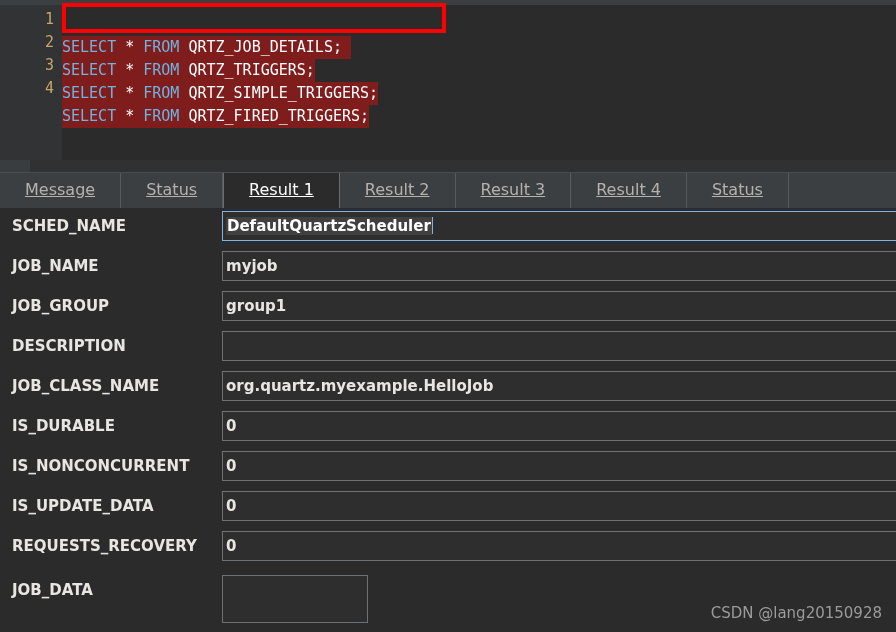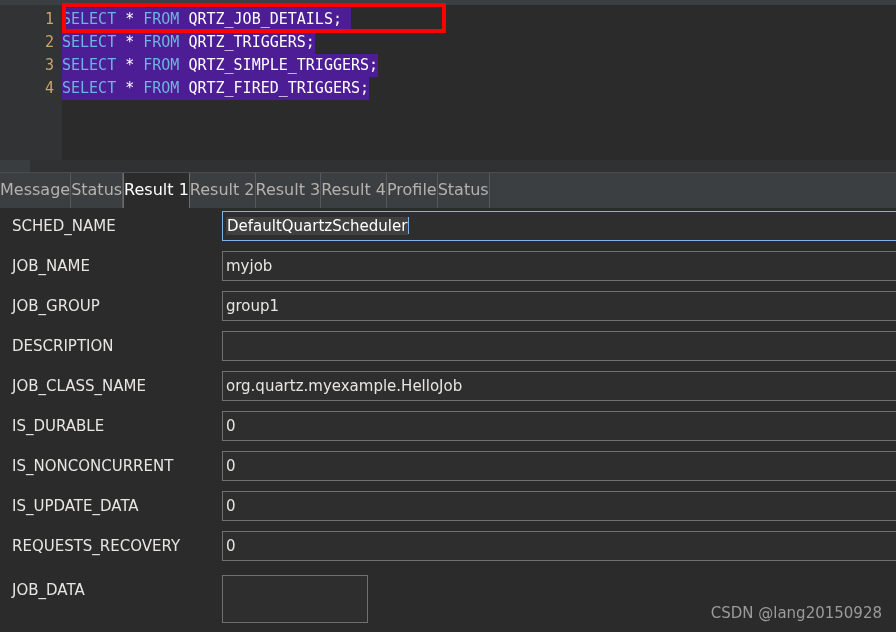--- a/index.html
+++ b/index.html
@@ -74,24 +74,25 @@
     position: absolute;
     left: 0;
     height: 23px;
     line-height: 23px;
     white-space: pre;
     font-family: "DejaVu Sans Mono", monospace;
     font-size: 15px;
     color: #ffffff;
   }
   .code-sel {
-    background: #4c1d95;
+    background: #7f1d1d;
     display: inline-block;
     height: 23px;
     line-height: 23px;
+    margin-top: 28px;
   }
   .kw { color: #6fb3e0; }
   .op { color: #ffffff; }
   .tbl { color: #ffffff; }
 
   
   .red-box {
     position: absolute;
     border: 4px solid #fe0000;
     box-sizing: border-box;
@@ -121,27 +122,28 @@
     width: 896px;
     height: 36px;
     background: #3c3f41;
     border-top: 1px solid #4a4d4f;
   }
   .tab {
     position: relative;
     float: left;
     height: 48px;
     line-height: 34px;
-    padding: 0 0;
+    padding: 0 25px;
     font-size: 16px;
     color: #b5b2ad;
     border-right: 1px solid #565a5c;
     box-sizing: border-box;
     background: #3c3f41;
     cursor: default;
+    text-decoration: underline;
   }
   .tab.active {
     background: #2b2b2b;
     color: #ffffff;
     border-left: 1px solid #6a6e70;
     border-right: 1px solid #6a6e70;
   }
 
   
   .form {
@@ -150,20 +152,21 @@
     width: 896px;
     height: 424px;
     background: #2b2b2b;
     overflow: hidden;
   }
   .row {
     position: absolute;
     left: 0;
     width: 724px;
     height: 40px;
+    font-weight: bold;
   }
   .row-label {
     position: absolute;
     left: 12px;
     top: 9px;
     font-size: 15px;
     color: #e8e6e3;
     white-space: nowrap;
   }
   .row-input {
@@ -241,21 +244,20 @@
   <div class="splitter"></div>
   <div class="splitter-handle"></div>
 
   <div class="tabbar" id="tabbar">
       <div class="tab"><span>Message</span></div>
       <div class="tab"><span>Status</span></div>
       <div class="tab active"><span>Result 1</span></div>
       <div class="tab"><span>Result 2</span></div>
       <div class="tab"><span>Result 3</span></div>
       <div class="tab"><span>Result 4</span></div>
-      <div class="tab"><span>Profile</span></div>
       <div class="tab"><span>Status</span></div>
     </div>
 
   <div class="form" id="form">
       <div class="row" style="top: 0px;">
         <div class="row-label">SCHED_NAME</div>
         <div class="row-input focused"><span class="sel-text">DefaultQuartzScheduler</span><span class="caret"></span></div>
       </div>
       <div class="row" style="top: 40px;">
         <div class="row-label">JOB_NAME</div>

